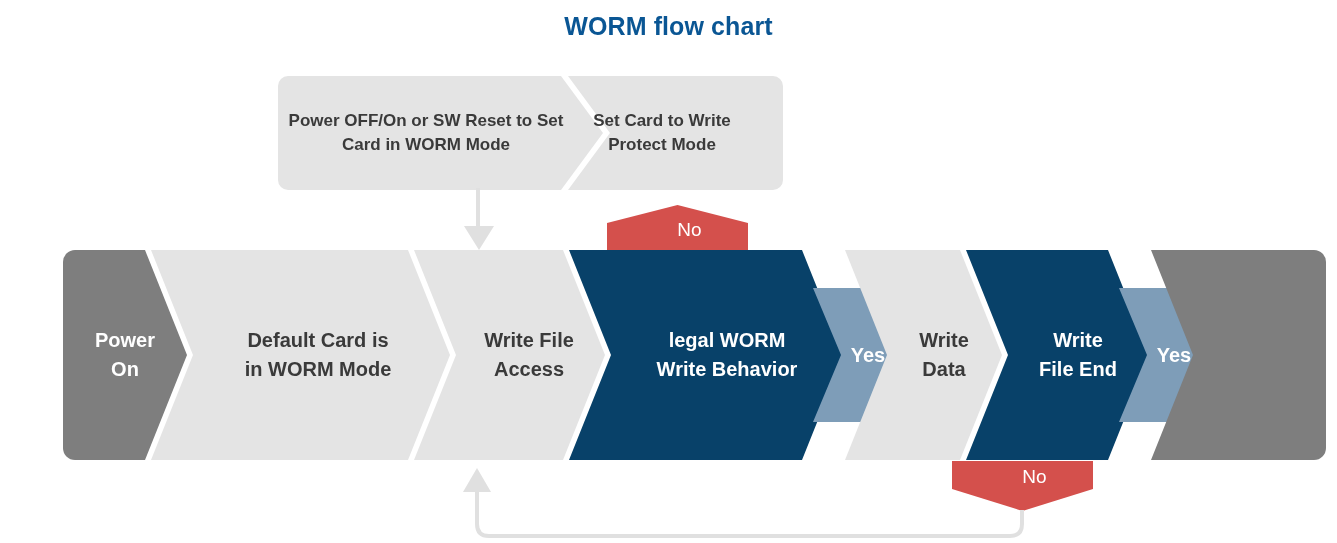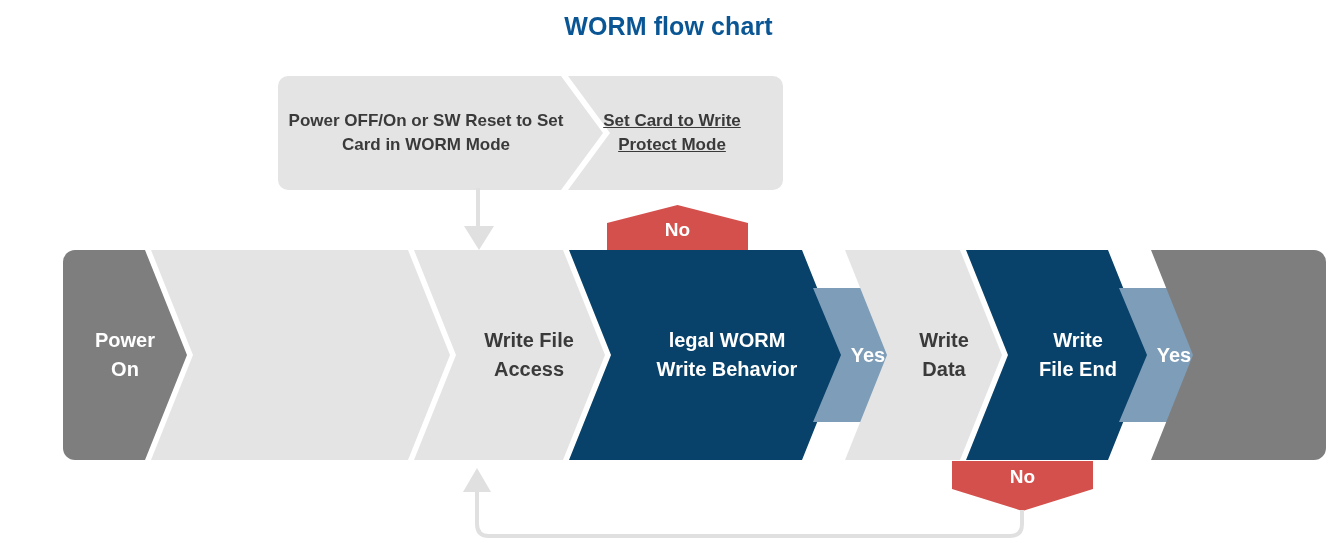--- a/index.html
+++ b/index.html
@@ -49,21 +49,21 @@
     position: absolute;
     text-align: center;
     font-size: 17px;
     font-weight: bold;
     color: #3a3a3a;
     line-height: 24px;
     top: 50%;
     transform: translateY(-50%);
   }
   #tb-label-1 { left: 8px;   width: 280px; }
-  #tb-label-2 { left: 296px; width: 196px; text-decoration: underline; }
+  #tb-label-2 { left: 286px; width: 196px; }
 
   
   #main-banner {
     position: absolute;
     left: 63px;
     top: 250px;
     width: 1263px;
     height: 210px;
   }
   #main-banner .mb-svg {
@@ -85,25 +85,25 @@
   .seg-label.light { color: #ffffff; }
   .seg-label.dark  { color: #3a3a3a; }
   .seg-label.small { font-size: 20px; font-weight: bold; }
 
   
   .badge {
     position: absolute;
   }
   .badge-text {
     position: absolute;
-    left: 0;
+    left: 12px;
     width: 100%;
     text-align: center;
     font-size: 19px;
-    font-weight: bold;
+    font-weight: normal;
     color: #ffffff;
   }
   #badge-no-top    { left: 607px; top: 205px; width: 141px; height: 45px; }
   #badge-no-top .badge-text { top: 14px; }
   #badge-no-bottom { left: 952px; top: 461px; width: 141px; height: 50px; }
   #badge-no-bottom .badge-text { top: 5px; }
 
   
   #arrow-down-top {
     position: absolute;
@@ -170,20 +170,22 @@
 
       <path d="M 903 0 L 1045 0 L 1087 105 L 1045 210 L 903 210 L 945 105 Z" fill="#084169"></path>
 
       <path d="M 1056 38 L 1124 38 L 1152 105 L 1124 172 L 1056 172 L 1084 105 Z" fill="#7e9db8"></path>
 
       <path d="M 1088 0 L 1251 0 A 12 12 0 0 1 1263 12 L 1263 198 A 12 12 0 0 1 1251 210 L 1088 210 L 1130 105 Z" fill="#7e7e7e"></path>
     </svg>
 
     <div class="seg-label light" style="left:2px;  width:120px;">Power
 On</div>
+    <div class="seg-label dark" style="left:130px; width:250px;">Default Card is
+in WORM Mode</div>
     <div class="seg-label light" style="left:548px; width:232px;">legal WORM
 Write Behavior</div>
     <div class="seg-label dark" style="left:390px; width:152px;">Write File
 Access</div>
     <div class="seg-label light small" style="left:770px; width:70px;">Yes</div>
     <div class="seg-label dark" style="left:822px; width:118px;">Write
 Data</div>
     <div class="seg-label light" style="left:942px; width:146px;">Write
 File End</div>
     <div class="seg-label light small" style="left:1076px; width:70px;">Yes</div>

